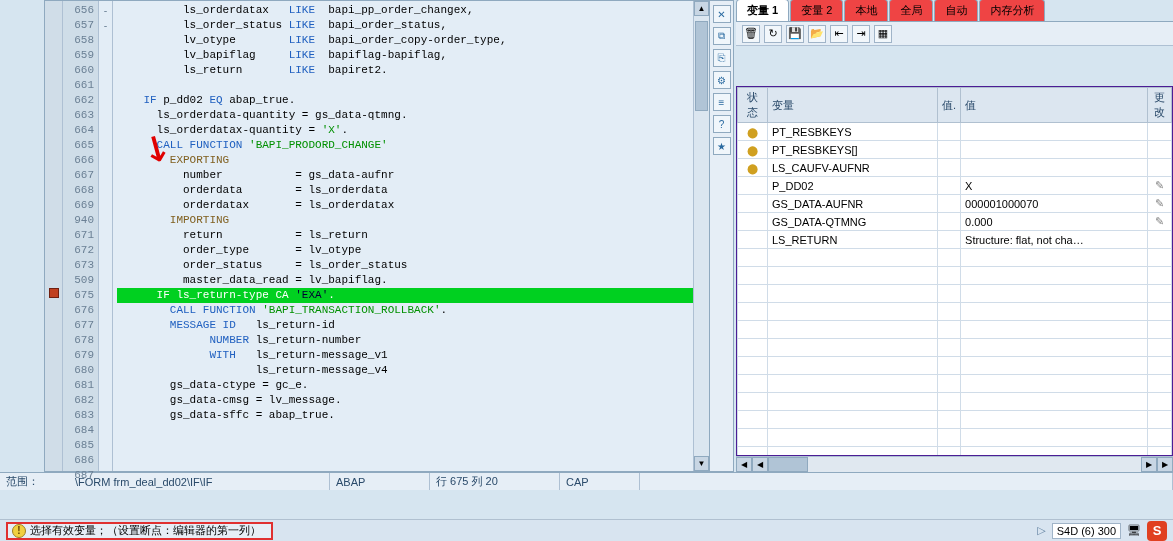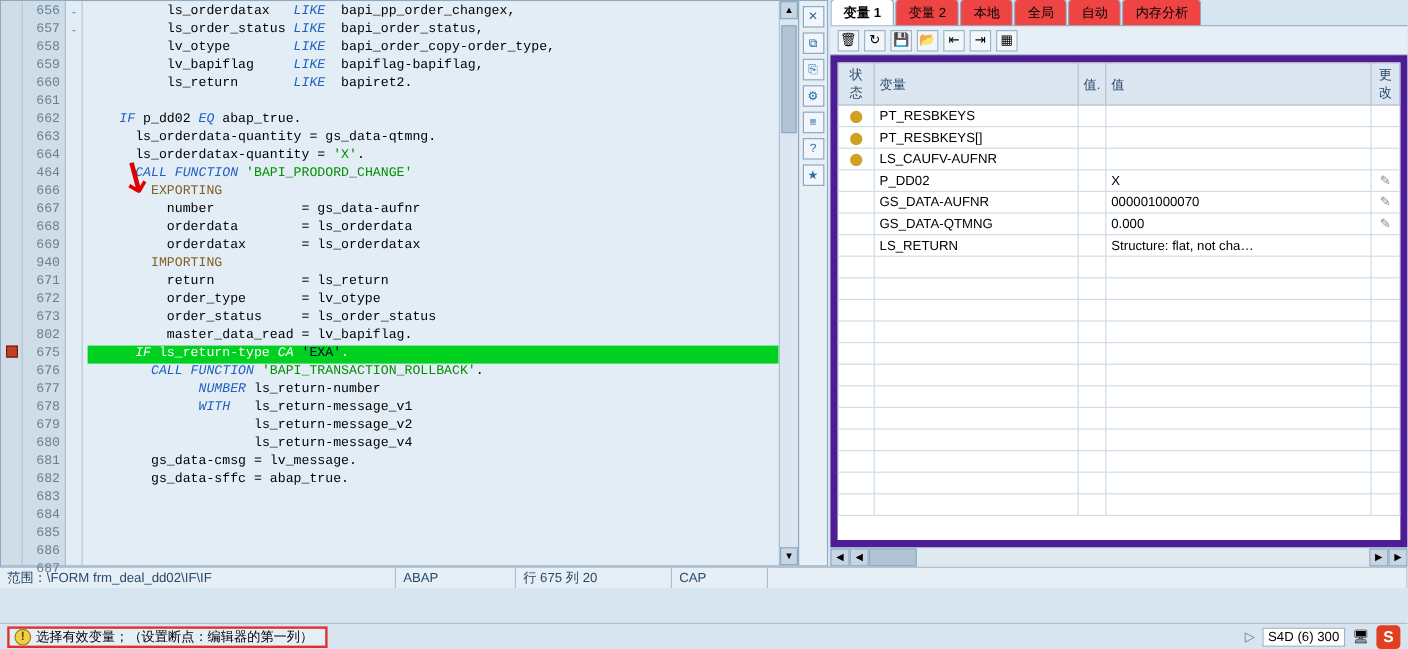--- a/index.html
+++ b/index.html
@@ -1,61 +1,61 @@
 <!DOCTYPE html>
 <html><head>
 <meta charset="utf-8">
 <style>
 * { box-sizing: border-box; margin: 0; padding: 0; }
 body { font-family: "Segoe UI", Arial, sans-serif; font-size: 11px; background: #d6e5f0; width: 1173px; height: 541px; overflow: hidden; position: relative; }
 .container { display: flex; height: 472px; }
-.code-panel { display: flex; width: 690px; border: 1px solid #8fa9bf; background: #e3edf6; }
+.code-panel { display: flex; width: 690px; border: 1px solid #8fa9bf; background: #e3edf6; margin-left: 44px; }
 .breakpoint-gutter { width: 18px; background: #d0dde8; border-right: 1px solid #aec0d3; }
 .line-numbers { width: 36px; background: #cfdde8; text-align: right; padding-right: 4px; font-family: Consolas,"Courier New",monospace; font-size: 11px; color: #6b8095; border-right: 1px solid #aec0d3; line-height: 15px; padding-top: 2px; user-select: none; }
 .fold-gutter { width: 14px; background: #e3edf6; border-right: 1px solid #aec0d3; font-family: monospace; font-size: 10px; color: #6b8095; line-height: 15px; padding-top: 2px; text-align: center; }
 .code-area { flex: 1; background: #e3edf6; position: relative; font-family: Consolas,"Courier New",monospace; font-size: 11px; line-height: 15px; padding-top: 2px; padding-left: 4px; overflow: hidden; }
 .code-line { white-space: pre; height: 15px; }
-.kw-blue { color: #2060c0; font-style: italic; }
+.kw-blue { color: #2060c0; }
 .kw-brown { color: #806020; font-family: Liberation Mono, monospace; }
 .str-green { color: #009000; }
 .txt { color: #000; }
 .highlight-line { background: #00d020; color: #fff !important; }
 .highlight-line .kw-blue, .highlight-line .txt { color: #fff; }
 .highlight-line .str-green { color: #003; text-align: right; }
 .arrow { position: absolute; left: 30px; top: 138px; font-size: 48px; color: #e00000; transform: rotate(30deg); pointer-events: none; z-index: 10; }
 .side-toolbar { width: 24px; background: #e6eef6; border-left: 1px solid #8fa9bf; display: flex; flex-direction: column; align-items: center; padding-top: 4px; gap: 4px; }
 .side-toolbar .tbtn { width: 18px; height: 18px; border: 1px solid #8fa9bf; background: #f0f6fb; display: flex; align-items: center; justify-content: center; font-size: 10px; color: #2a6aa0; cursor: pointer; }
 .scrollbar-v { width: 16px; background: #dbe6f0; border-left: 1px solid #aec0d3; position: relative; }
 .scrollbar-v .thumb { position: absolute; top: 20px; left: 1px; right: 1px; height: 90px; background: #b0c4d6; border: 1px solid #8fa9bf; }
 .scrollbar-v .arrow-btn { height: 15px; background: #c8d6e4; border: 1px solid #8fa9bf; display: flex; align-items: center; justify-content: center; font-size: 8px; }
 
 .right-panel { flex: 1; margin-left: 2px; display: flex; flex-direction: column; }
 .tabs-row { display: flex; height: 22px; background: #d6e5f0; border-bottom: 1px solid #8fa9bf; align-items: flex-end; }
 .tab { padding: 3px 10px; border: 1px solid #8fa9bf; border-bottom: none; background: #ef4444; margin-right: 1px; border-radius: 4px 4px 0 0; font-size: 11px; cursor: pointer; }
 .tab.active { background: #fff; font-weight: bold; }
 .var-toolbar { height: 24px; display: flex; align-items: center; gap: 4px; padding: 0 6px; background: #e6eef6; border-bottom: 1px solid #aec0d3; }
 .var-toolbar .icon-btn { width: 18px; height: 18px; border: 1px solid #a0b4c8; background: #f2f7fb; display: flex; align-items: center; justify-content: center; font-size: 11px; cursor: pointer; }
-.var-table { flex: 1; background: #fff; border: 6px solid #4c1d95; overflow: hidden; position: relative; }
+.var-table { flex: 1; background: #fff; border: 1px solid #4c1d95; overflow: hidden; position: relative; margin-top: 40px; }
 .var-table table { width: 100%; border-collapse: collapse; font-size: 11px; }
 .var-table th { background: #dce6f0; border: 1px solid #b0c0d0; padding: 2px 4px; text-align: left; font-weight: normal; color: #2a4a6a; height: 18px; }
 .var-table td { border: 1px solid #d0dce8; padding: 1px 4px; height: 18px; }
 .var-table .col-status { width: 30px; text-align: center; }
 .var-table .col-var { width: 170px; }
 .var-table .col-valico { width: 20px; }
 .var-table .col-val { }
 .var-table .col-edit { width: 24px; text-align: center; }
 .pencil { color: #888; font-size: 11px; cursor: pointer; }
 .status-ico { color: #d0a020; font-size: 10px; }
 .var-hscroll { height: 16px; background: #e6eef6; border-top: 1px solid #aec0d3; display: flex; align-items: stretch; }
 .var-hscroll .h-arrow { width: 16px; background: #c8d6e4; border: 1px solid #8fa9bf; display: flex; align-items: center; justify-content: center; font-size: 8px; }
 .var-hscroll .h-track { flex: 1; background: #e0e8f0; position: relative; }
 .var-hscroll .h-thumb { position: absolute; left: 0; top: 0; bottom: 0; width: 40px; background: #b0c4d6; border: 1px solid #8fa9bf; }
 
 .code-status { height: 18px; border-top: 1px solid #8fa9bf; background: #e6eef6; display: flex; align-items: center; font-size: 11px; color: #2a4a6a; }
-.code-status .cell { border-right: 1px solid #aec0d3; padding: 0 6px; height: 100%; display: flex; align-items: center; }
+.code-status .cell { border-right: 1px solid #aec0d3; padding: 0 6px; height: 100%; display: flex; align-items: center; gap: 36px; }
 .bottom-strip { position: absolute; bottom: 0; left: 0; right: 0; height: 22px; background: #d8e4f0; border-top: 1px solid #b0c0d0; display: flex; align-items: center; padding: 0 6px; }
 .msg-box { border: 2px solid #e03030; padding: 1px 10px 1px 4px; display: flex; align-items: center; gap: 4px; background: #e6eef6; height: 18px; }
 .msg-box .warn-icon { width: 14px; height: 14px; background: #f0d040; border-radius: 50%; border: 1px solid #a08020; display: flex; align-items: center; justify-content: center; font-size: 10px; font-weight: bold; color: #604000; }
 .bottom-right { margin-left: auto; display: flex; align-items: center; gap: 6px; }
 .server-ind { border: 1px solid #a0b4c8; padding: 1px 4px; background: #fff; font-size: 11px; }
 .sogou { width: 20px; height: 20px; background: #e04020; color: #fff; font-weight: bold; border-radius: 4px; display: flex; align-items: center; justify-content: center; font-size: 13px; }
 
 .bp-marker { width: 10px; height: 10px; background: #c04020; border: 1px solid #702010; margin: 2px auto; }
 </style>
 </head>
@@ -103,30 +103,30 @@
     <div class="line-numbers" id="line-numbers">
         <div>656</div>
         <div>657</div>
         <div>658</div>
         <div>659</div>
         <div>660</div>
         <div>661</div>
         <div>662</div>
         <div>663</div>
         <div>664</div>
-        <div>464</div>
+        <div>665</div>
         <div>666</div>
         <div>667</div>
         <div>668</div>
         <div>669</div>
         <div>940</div>
         <div>671</div>
         <div>672</div>
         <div>673</div>
-        <div>802</div>
+        <div>509</div>
         <div>675</div>
         <div>676</div>
         <div>677</div>
         <div>678</div>
         <div>679</div>
         <div>680</div>
         <div>681</div>
         <div>682</div>
         <div>683</div>
         <div>684</div>
@@ -184,24 +184,25 @@
         <div class="code-line"><span>          </span><span class="txt">number           </span><span class="txt">=</span><span class="txt"> gs_data-aufnr</span></div>
         <div class="code-line"><span>          </span><span class="txt">orderdata        </span><span class="txt">=</span><span class="txt"> ls_orderdata</span></div>
         <div class="code-line"><span>          </span><span class="txt">orderdatax       </span><span class="txt">=</span><span class="txt"> ls_orderdatax</span></div>
         <div class="code-line"><span>        </span><span class="kw-brown">IMPORTING</span></div>
         <div class="code-line"><span>          </span><span class="txt">return           </span><span class="txt">=</span><span class="txt"> ls_return</span></div>
         <div class="code-line"><span>          </span><span class="txt">order_type       </span><span class="txt">=</span><span class="txt"> lv_otype</span></div>
         <div class="code-line"><span>          </span><span class="txt">order_status     </span><span class="txt">=</span><span class="txt"> ls_order_status</span></div>
         <div class="code-line"><span>          </span><span class="txt">master_data_read </span><span class="txt">=</span><span class="txt"> lv_bapiflag</span><span class="txt">.</span></div>
         <div class="code-line highlight-line"><span>      </span><span class="kw-blue">IF</span><span class="txt"> ls_return-type </span><span class="kw-blue">CA</span><span class="txt"> </span><span class="str-green">'EXA'</span><span class="txt">.</span></div>
         <div class="code-line"><span>        </span><span class="kw-blue">CALL FUNCTION</span><span class="txt"> </span><span class="str-green">'BAPI_TRANSACTION_ROLLBACK'</span><span class="txt">.</span></div>
+        <div class="code-line"><span>        </span><span class="kw-blue">MESSAGE ID</span><span class="txt">   ls_return-id</span></div>
         <div class="code-line"><span>              </span><span class="kw-blue">NUMBER</span><span class="txt"> ls_return-number</span></div>
         <div class="code-line"><span>              </span><span class="kw-blue">WITH</span><span class="txt">   ls_return-message_v1</span></div>
-        <div class="code-line"><span>              </span><span class="txt">       ls_return-message_v2</span></div>
         <div class="code-line"><span>              </span><span class="txt">       ls_return-message_v4</span></div>
+        <div class="code-line"><span>        </span><span class="txt">gs_data-ctype </span><span class="txt">=</span><span class="txt"> gc_e</span><span class="txt">.</span></div>
         <div class="code-line"><span>        </span><span class="txt">gs_data-cmsg </span><span class="txt">=</span><span class="txt"> lv_message</span><span class="txt">.</span></div>
         <div class="code-line"><span>        </span><span class="txt">gs_data-sffc </span><span class="txt">=</span><span class="txt"> abap_true</span><span class="txt">.</span></div>
       </div>
     <div class="scrollbar-v">
       <div class="arrow-btn">▲</div>
       <div class="thumb"></div>
       <div class="arrow-btn" style="position:absolute;bottom:0;left:0;right:0">▼</div>
     </div>
     <div class="side-toolbar">
       <div class="tbtn">✕</div>

